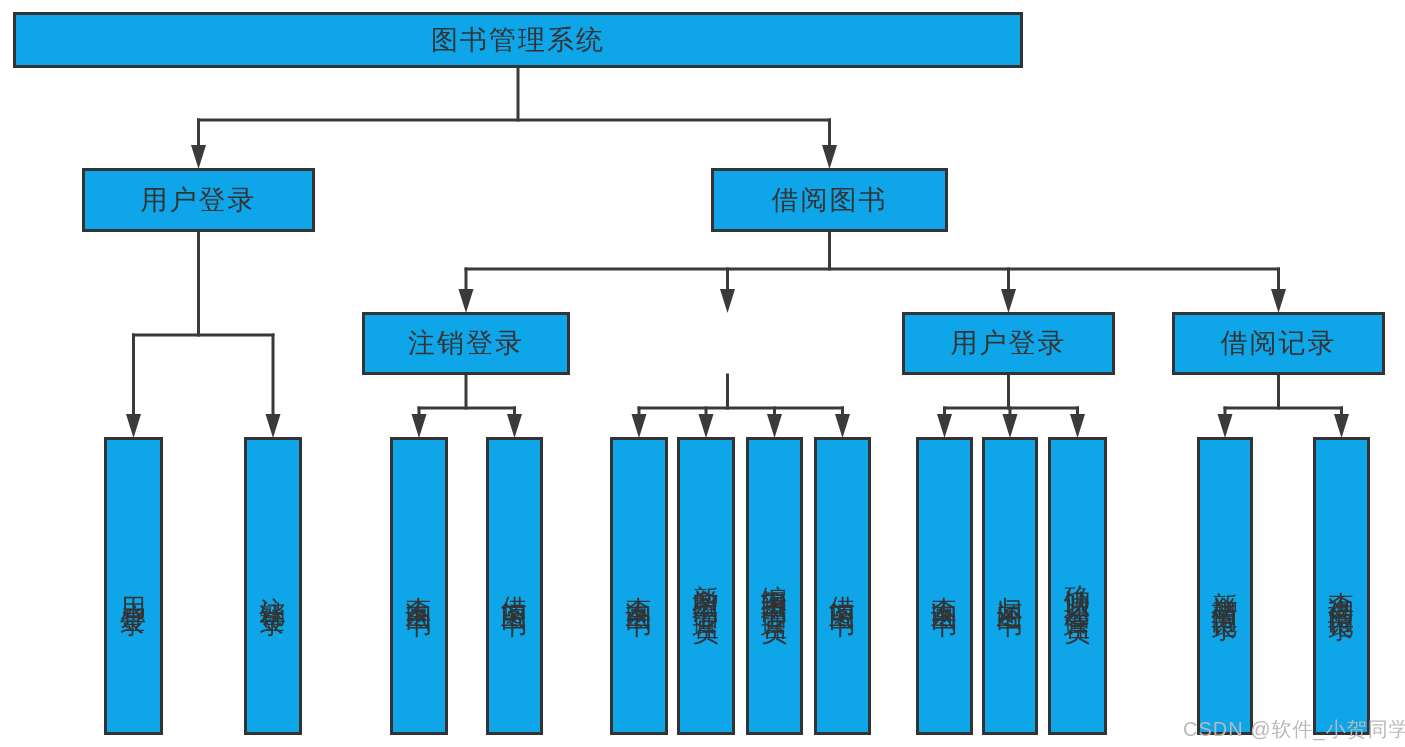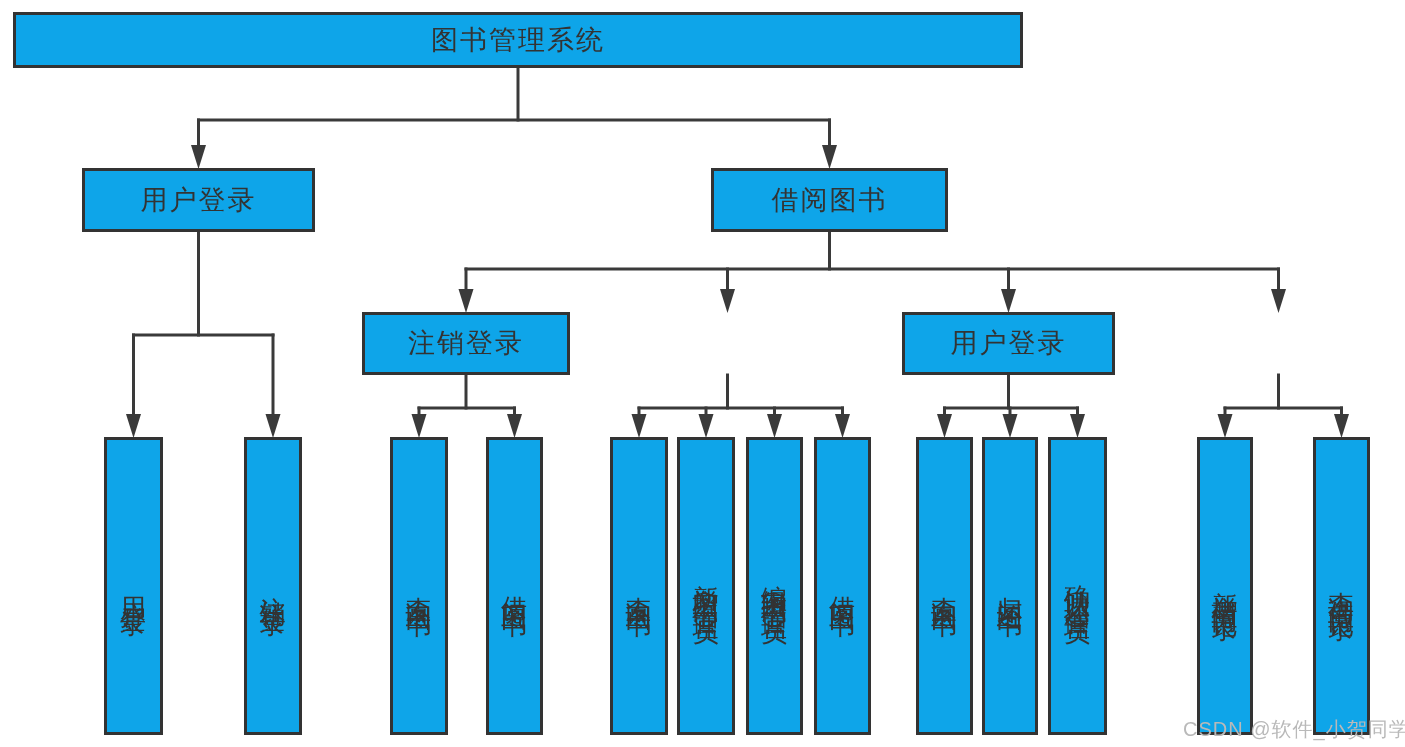--- a/index.html
+++ b/index.html
@@ -112,20 +112,23 @@
     </div>
     <div class="node" style="left: 711px; top: 168px; width: 237px; height: 64px;">
       <span class="lbl">借阅图书</span>
     </div>
     <div class="node" style="left: 362px; top: 312px; width: 208px; height: 63px;">
       <span class="lbl">注销登录</span>
     </div>
     <div class="node" style="left: 902px; top: 312px; width: 213px; height: 63px;">
       <span class="lbl">用户登录</span>
     </div>
+    <div class="node" style="left: 1172px; top: 312px; width: 213px; height: 63px;">
+      <span class="lbl">借阅记录</span>
+    </div>
     <div class="node vertical" style="left: 104px; top: 437px; width: 59px; height: 298px;">
       <span class="lbl">用户登录</span>
     </div>
     <div class="node vertical" style="left: 244px; top: 437px; width: 58px; height: 298px;">
       <span class="lbl">注销登录</span>
     </div>
     <div class="node vertical" style="left: 390px; top: 437px; width: 58px; height: 298px;">
       <span class="lbl">查询图书</span>
     </div>
     <div class="node vertical" style="left: 486px; top: 437px; width: 57px; height: 298px;">

